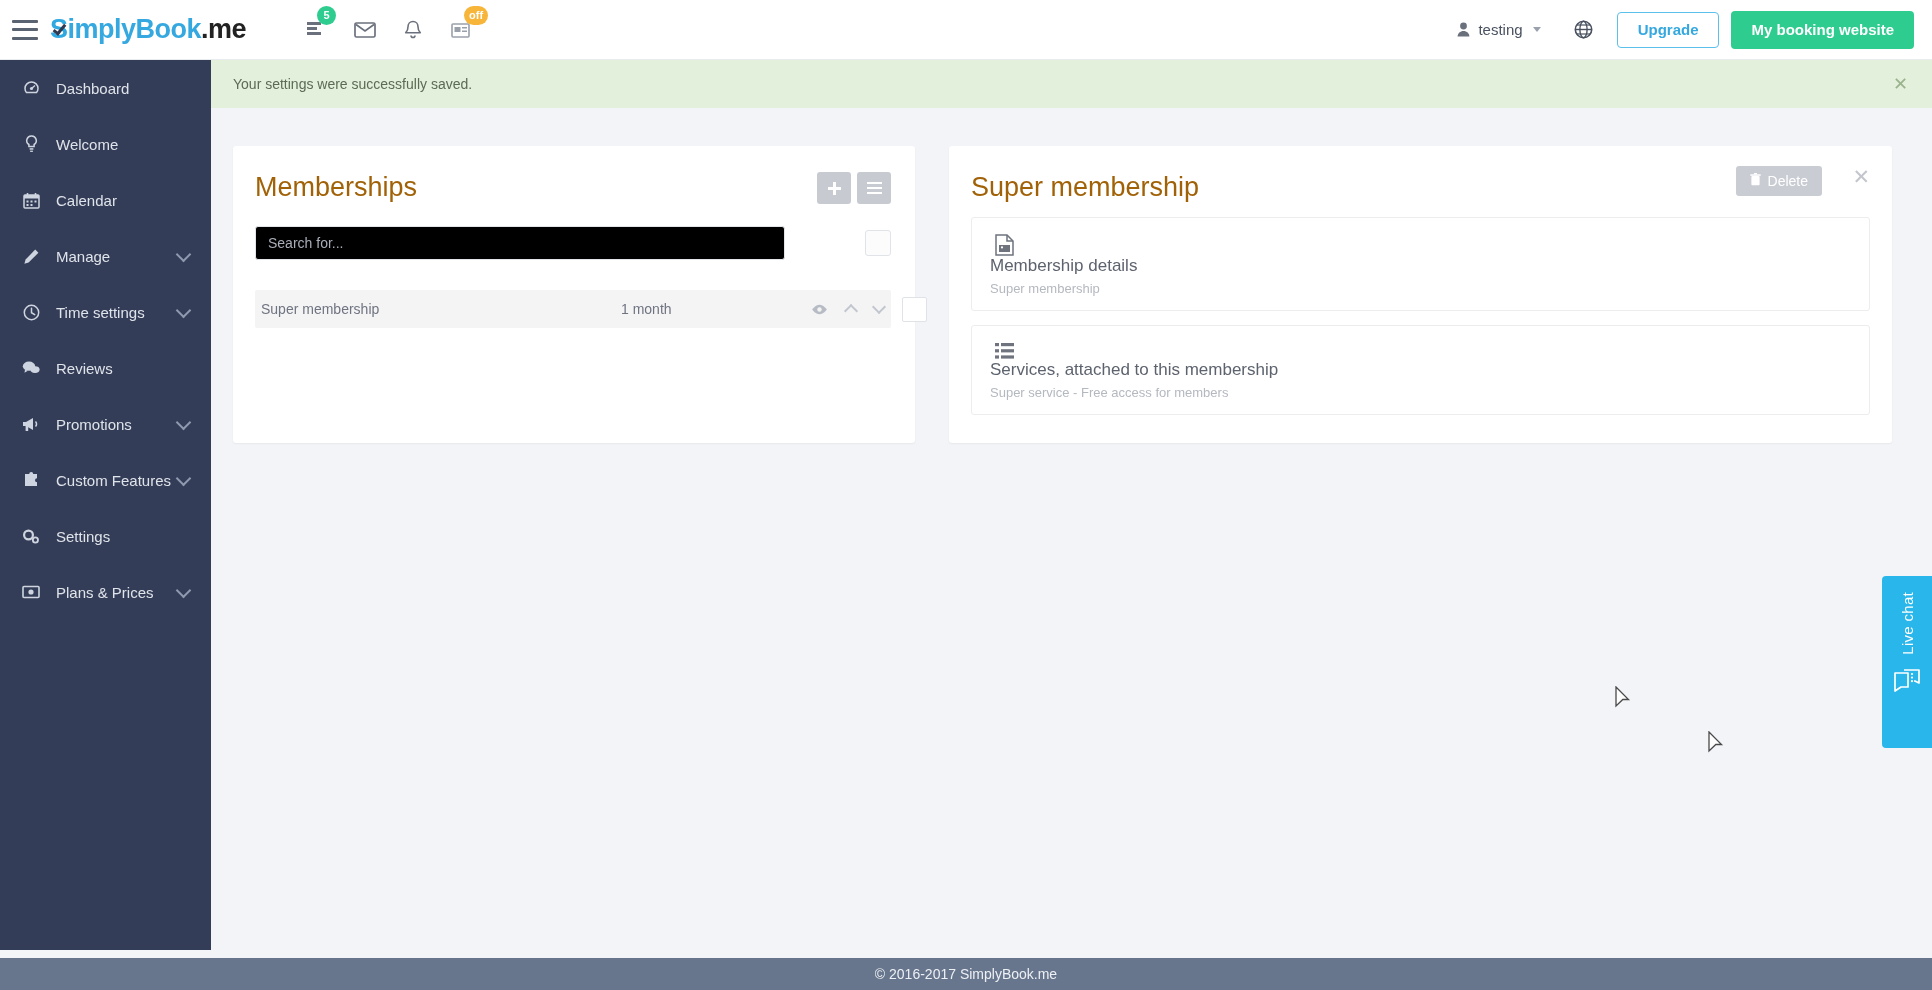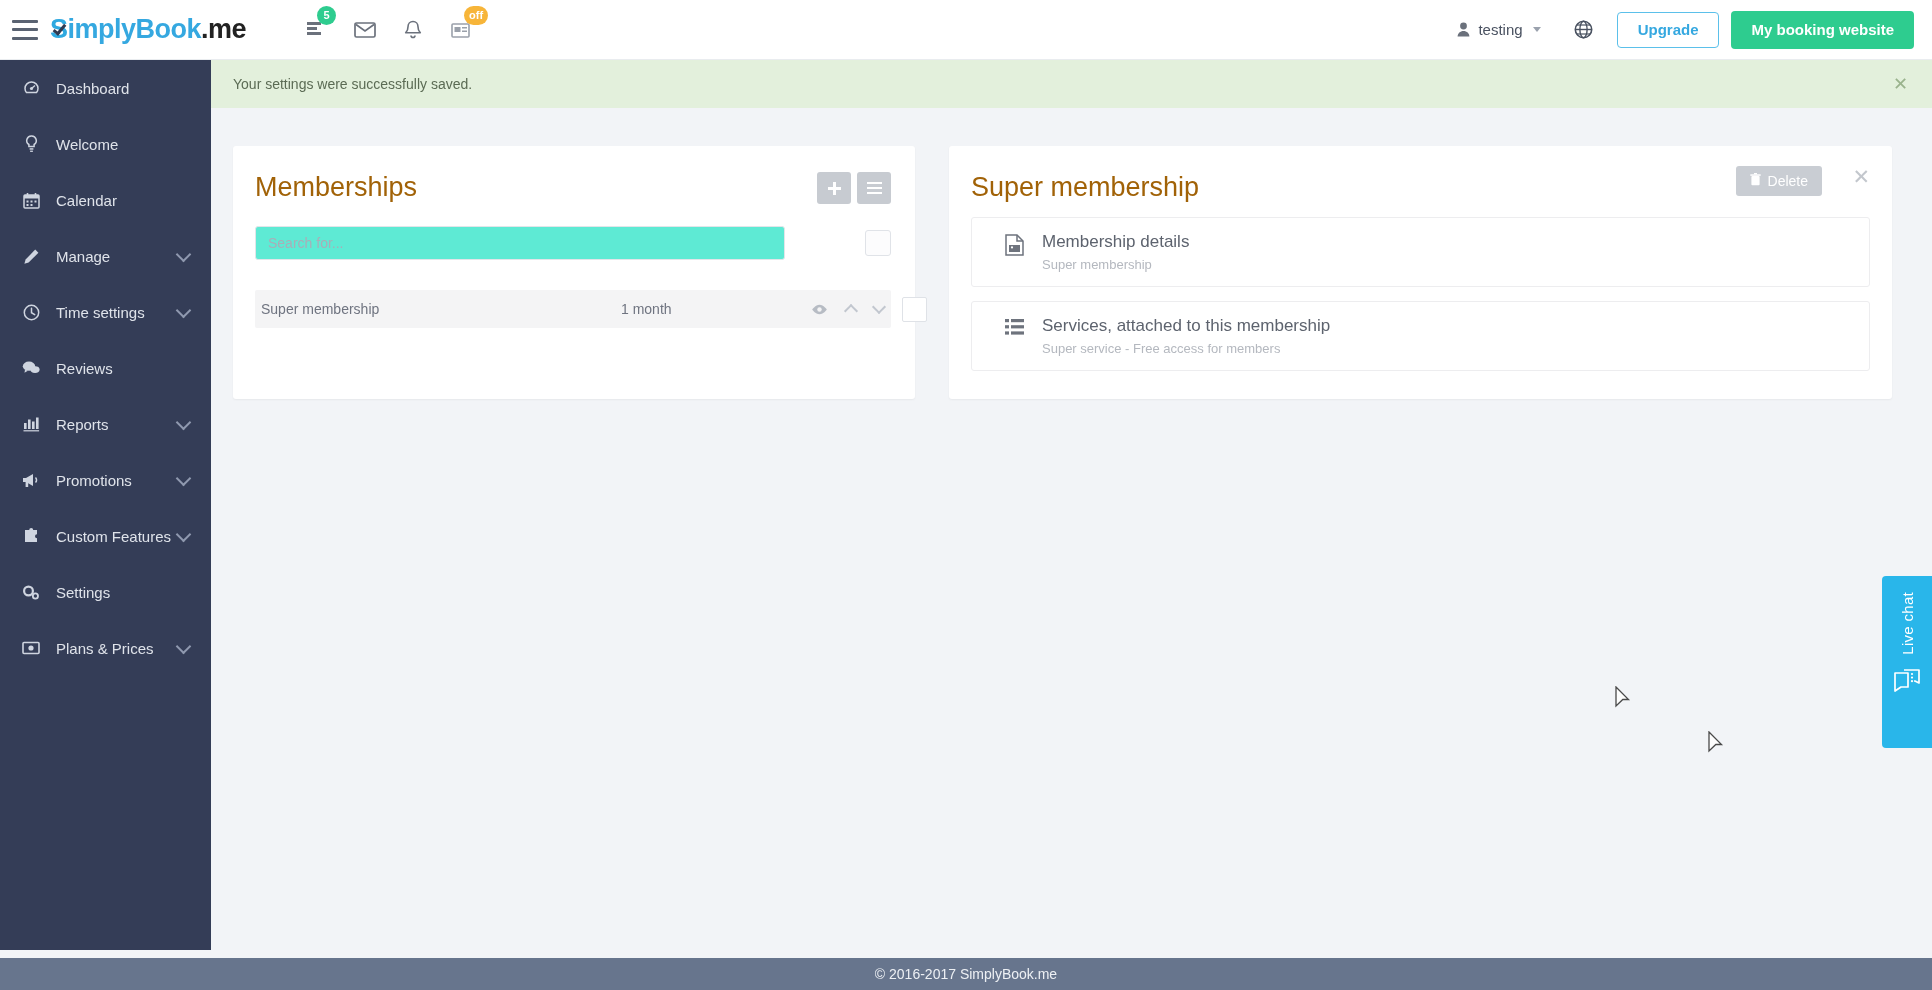--- a/index.html
+++ b/index.html
@@ -161,21 +161,21 @@
   .sq-btn .plus-v { position: absolute; width: 3px; height: 13px; background: #fff; }
   .sq-btn .bars { width: 15px; display: flex; flex-direction: column; gap: 3px; }
   .sq-btn .bars i { display: block; height: 2px; background: #fff; }
   .sq-btn-inner { position: relative; width: 15px; height: 15px; display: flex; align-items: center; justify-content: center; }
 
   .search-row { display: flex; align-items: center; margin-top: 22px; }
   .search-input {
     flex: 1; height: 34px; border: 1px solid #e2e5e9; border-radius: 3px;
     padding: 0 12px; font-size: 14px; color: #6b717c;
     font-family: "Liberation Sans", sans-serif; outline: none;
-    background: #5eead4;
+    background: #000000;
   }
   .search-input::placeholder { color: #a9aeb8; }
   .sel-all-box {
     width: 26px; height: 26px; margin-left: 80px;
     border: 1px solid #e0e3e8; border-radius: 3px; background: #fcfcfd;
     cursor: pointer;
   }
 
   .list-row {
     display: flex; align-items: center;
@@ -207,22 +207,22 @@
     display: flex; align-items: center; gap: 7px;
   }
   .panel-close {
     position: absolute; top: 20px; right: 22px;
     font-size: 21px; color: #c3c7cd; cursor: pointer; line-height: 1;
   }
 
   .detail-item {
     display: flex; align-items: flex-start;
     border: 1px solid #ededef; border-radius: 3px;
-    padding: 14px 28px; margin-top: 14px;
-    cursor: pointer; min-height: 64px;
+    padding: 14px 18px; margin-top: 14px;
+    cursor: pointer; min-height: 64px; flex-direction: column;
   }
   .detail-item:first-of-type { margin-top: 20px; }
   .detail-ico { width: 28px; margin-right: 14px; color: #6e737d; display: flex; justify-content: center; padding-top: 2px; }
   .detail-title { font-size: 17px; color: #5d636e; }
   .detail-sub { font-size: 13px; color: #b4b8bf; margin-top: 5px; }
 
   
   .live-chat {
     position: absolute; right: 0; top: 576px;
     width: 50px; height: 172px;
@@ -398,33 +398,20 @@
     <span class="side-ico">
       <svg width="18" height="16" viewBox="0 0 18 16">
           <ellipse cx="7" cy="6.2" rx="6.2" ry="4.6" fill="#cfd5e0"></ellipse>
           <path d="M3 9.5l-.5 3.2 3.4-2z" fill="#cfd5e0"></path>
           <ellipse cx="13" cy="9.6" rx="4.6" ry="3.4" fill="#cfd5e0"></ellipse>
         </svg>
     </span>
     <span class="side-label">Reviews</span>
   </div>
 
-  <div class="side-item">
-    <span class="side-ico">
-      <svg width="17" height="16" viewBox="0 0 17 16">
-          <rect x="1" y="7" width="2.6" height="6" fill="#cfd5e0"></rect>
-          <rect x="5" y="3.5" width="2.6" height="9.5" fill="#cfd5e0"></rect>
-          <rect x="9" y="5.5" width="2.6" height="7.5" fill="#cfd5e0"></rect>
-          <rect x="13" y="1.5" width="2.6" height="11.5" fill="#cfd5e0"></rect>
-          <rect x="0.5" y="14.2" width="15.6" height="1.2" fill="#cfd5e0"></rect>
-        </svg>
-    </span>
-    <span class="side-label">Reports</span>
-    <span class="side-chev"></span>
-  </div>
 
   <div class="side-item">
     <span class="side-ico">
       <svg width="18" height="16" viewBox="0 0 18 16">
           <path d="M1 6v4h3l7 4V2L4 6z" fill="#cfd5e0"></path>
           <path d="M13.5 5.5a3.5 3.5 0 0 1 0 5" fill="none" stroke="#cfd5e0" stroke-width="1.5"></path>
           <rect x="3.6" y="10" width="2.6" height="5" fill="#cfd5e0"></rect>
         </svg>
     </span>
     <span class="side-label">Promotions</span>

